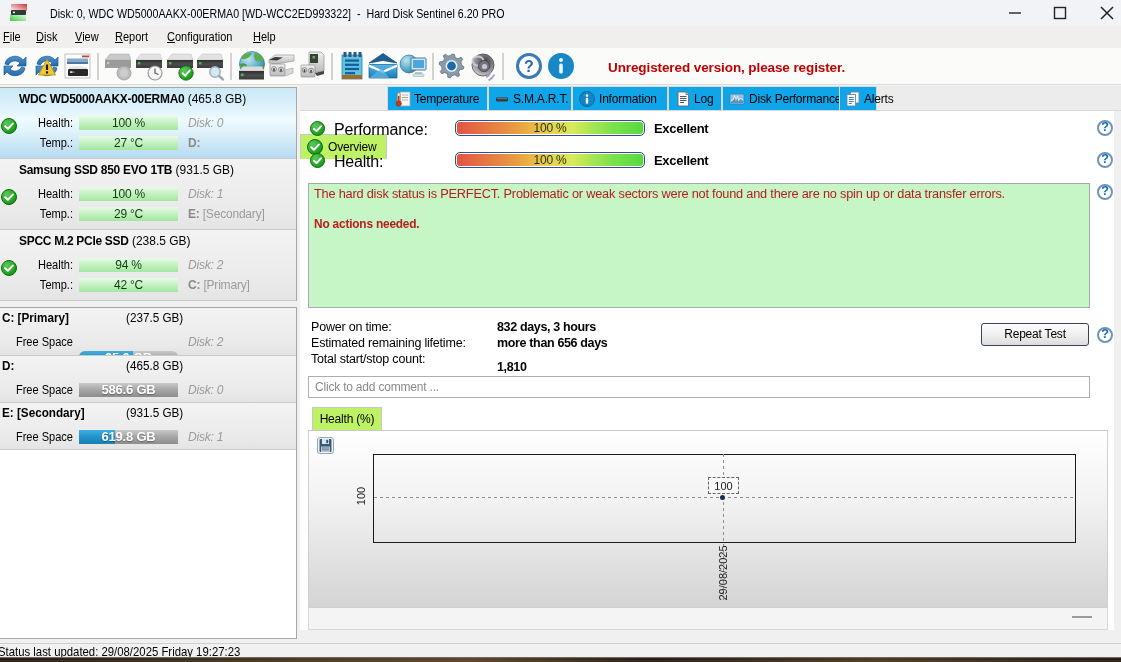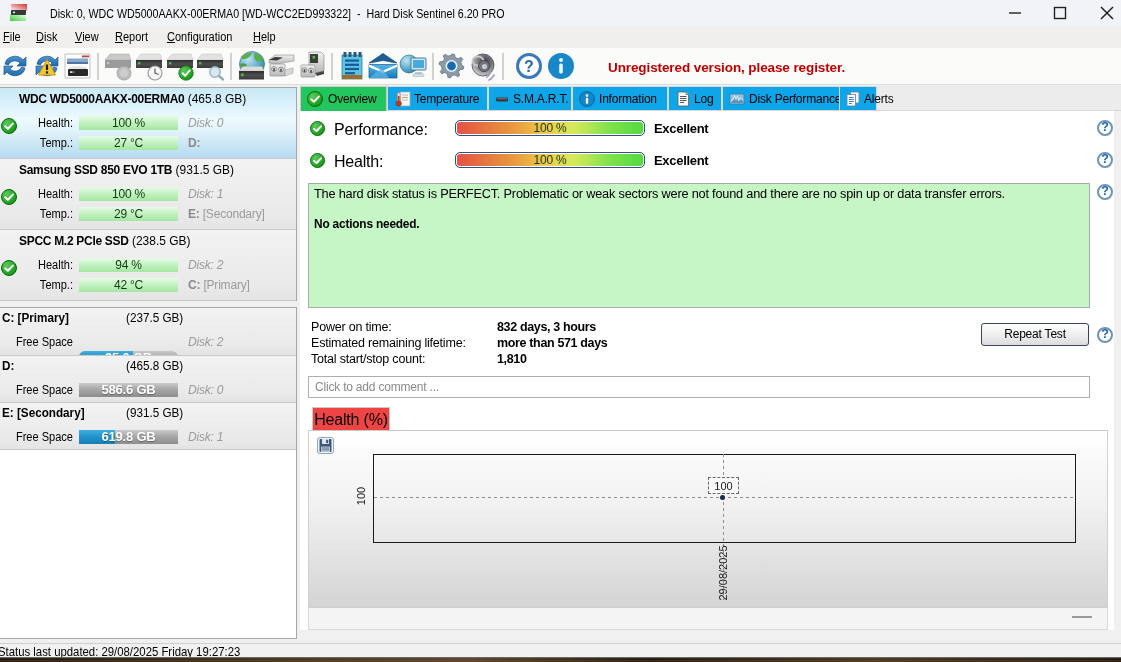--- a/index.html
+++ b/index.html
@@ -45,44 +45,44 @@
 .pbar { left:79px; width:99px; height:14px; background:linear-gradient(180deg,#c9c9c9 0%,#a8a8a8 45%,#8d8d8d 100%); position:relative; overflow:hidden; }
 .pbarfill { position:absolute; left:0; top:0; height:14px; background:linear-gradient(180deg,#42aede 0%,#1f92cb 50%,#1b7fb4 100%); }
 .pbartext { position:absolute; left:0; top:0; width:99px; text-align:center; font-size:13px; font-weight:bold; color:#fff; line-height:14px; text-shadow:0 1px 1px rgba(0,0,0,0.35); letter-spacing:-0.2px;}
 .plabel { text-align:right; width:65px; left:8px; font-size:12px; color:#000; transform:scaleX(0.92); transform-origin:100% 50%;}
 
 
 #mainwhite { left:300px; top:110px; width:814px; height:520px; background:#fff; }
 
 #tabstrip { left:300px; top:86px; width:821px; height:24px; background:#ececec; }
 .tab { top:86px; height:24px; background:#0ea5e9; border:1px solid #d9d9d9; border-bottom:none; font-size:12px; color:#000; }
-.tab.active { background:#22c55e; height:25px; border-color:#c9c9c9; }
+.tab.active { background:#bef264; height:25px; border-color:#c9c9c9;margin-top:48px; }
 #tabline { left:300px; top:110px; width:821px; height:1px; background:#d9d9d9; }
 .tabico { position:absolute; top:4px; width:16px; height:16px; }
 .tabtxt { position:absolute; top:5px; letter-spacing:-0.2px; white-space:nowrap; }
 
 .mrow-label { font-size:16px; color:#000; letter-spacing:-0.2px;}
 .excellent { font-size:13px; font-weight:bold; color:#000; letter-spacing:-0.3px;}
 .ratebar { left:455px; width:190px; height:16px; border:1px solid #33517e; border-radius:5px;
   background:linear-gradient(90deg,#e25246 0%,#e8923f 28%,#eecb49 48%,#d8e95c 62%,#7fe24d 82%,#54d83f 100%);
   box-shadow:inset 0 0 0 1px #fff; text-align:center; font-size:12px; color:#17320f; line-height:15px; letter-spacing:-0.2px;}
 
-#greenbox { left:308px; top:183px; width:782px; height:125px; background:#c6f6c6; border:1px solid #a9aaae; font-size:12.5px; color:#000000; padding:3px 5px; letter-spacing:-0.2px;}
+#greenbox { left:308px; top:183px; width:782px; height:125px; background:#c6f6c6; border:1px solid #a9aaae; font-size:12.5px; color:#b91c1c; padding:3px 5px; letter-spacing:-0.2px;}
 #greenbox .gb1 { transform:scaleX(1.02); transform-origin:0 50%; white-space:nowrap; }
 #greenbox .gb2 { font-weight:bold; margin-top:16px; transform:scaleX(0.95); transform-origin:0 50%; white-space:nowrap; }
 
 .pwlabel { left:311px; font-size:12.5px; color:#000; letter-spacing:-0.2px;}
 .pwval { left:497px; font-size:12.5px; font-weight:bold; color:#000; letter-spacing:-0.35px;}
 
 #repeatbtn { left:981px; top:323px; width:108px; height:23px; border:1px solid #39435f; border-radius:3px; background:linear-gradient(180deg,#fdfdfd 0%,#ececec 60%,#dcdcdc 100%); font-size:12px; color:#000; text-align:center; line-height:21px; letter-spacing:-0.2px;}
 
 #commentbox { left:308px; top:376px; width:782px; height:22px; background:#fff; border:1px solid #aeaeae; font-size:12px; color:#8a8a8a; line-height:20px; padding-left:6px; letter-spacing:-0.2px;}
 
 
-#healthtab { left:312px; top:407px; width:78px; height:24px; background:#ef4444; border:1px solid #c9c9c9; border-bottom:none; font-size:16px; color:#000; text-align:center; line-height:23px; letter-spacing:-0.2px;}
+#healthtab { left:312px; top:407px; width:70px; height:24px; background:#bef264; border:1px solid #c9c9c9; border-bottom:none; font-size:12px; color:#000; text-align:center; line-height:23px; letter-spacing:-0.2px;}
 #chartpanel { left:308px; top:430px; width:800px; height:178px; background:linear-gradient(180deg,#ffffff 0%,#f2f2f2 40%,#d4d4d4 100%); border:1px solid #d0d0d0; border-top:1px solid #c9c9c9; }
 #chartfooter { left:308px; top:608px; width:800px; height:22px; background:#f4f4f4; border:1px solid #d8d8d8; border-top:none; }
 #chartdash { left:1072px; top:616px; width:20px; height:2px; background:#9a9a9a; }
 #savebtn { left:317px; top:437px; width:17px; height:17px; }
 #plot { left:373px; top:454px; width:703px; height:89px; border:1px solid #1a1a1a; }
 .dashH { left:374px; top:497px; width:702px; height:1px; background:repeating-linear-gradient(90deg,#909090 0 3px,transparent 3px 6px); }
 .dashV { left:723px; top:454px; width:1px; height:146px; background:repeating-linear-gradient(180deg,#909090 0 3px,transparent 3px 6px); }
 #lbl100box { left:708px; top:477px; width:31px; height:17px; background:#f8f8f8; border:1px dashed #666; font-size:11px; color:#222; text-align:center; line-height:16px; }
 #navydot { left:720px; top:495px; width:5px; height:5px; background:#1b2a50; border-radius:50%; }
 #ylabel { left:346px; top:490px; width:30px; font-size:11px; color:#222; transform:rotate(-90deg); transform-origin:center; text-align:center; }
@@ -499,23 +499,23 @@
 
   <div id="greenbox" class="abs">
       <div class="gb1">The hard disk status is PERFECT. Problematic or weak sectors were not found and there are no spin up or data transfer errors.</div>
       <div class="gb2">No actions needed.</div>
     </div>
   <div class="helpq abs" style="left:1097px; top:184px;">?</div>
 
   <div class="pwlabel abs" style="top:320px;">Power on time:</div>
   <div class="pwval abs" style="top:320px;">832 days, 3 hours</div>
   <div class="pwlabel abs" style="top:336px;">Estimated remaining lifetime:</div>
-  <div class="pwval abs" style="top:336px;">more than 571 days</div>
+  <div class="pwval abs" style="top:336px;">more than 656 days</div>
   <div class="pwlabel abs" style="top:352px;">Total start/stop count:</div>
-  <div class="pwval abs" style="top:352px;text-align:center;">1,810</div>
+  <div class="pwval abs" style="top:360px;text-align:center;">1,810</div>
 
   <div id="repeatbtn" class="abs">Repeat Test</div>
   <div class="helpq abs" style="left:1097px; top:327px;">?</div>
 
   <div id="commentbox" class="abs">Click to add comment ...</div>
 
   <div id="healthtab" class="abs">Health (%)</div>
   <div id="chartpanel" class="abs"></div>
   <div id="chartfooter" class="abs"></div>
   <div id="chartdash" class="abs"></div>

